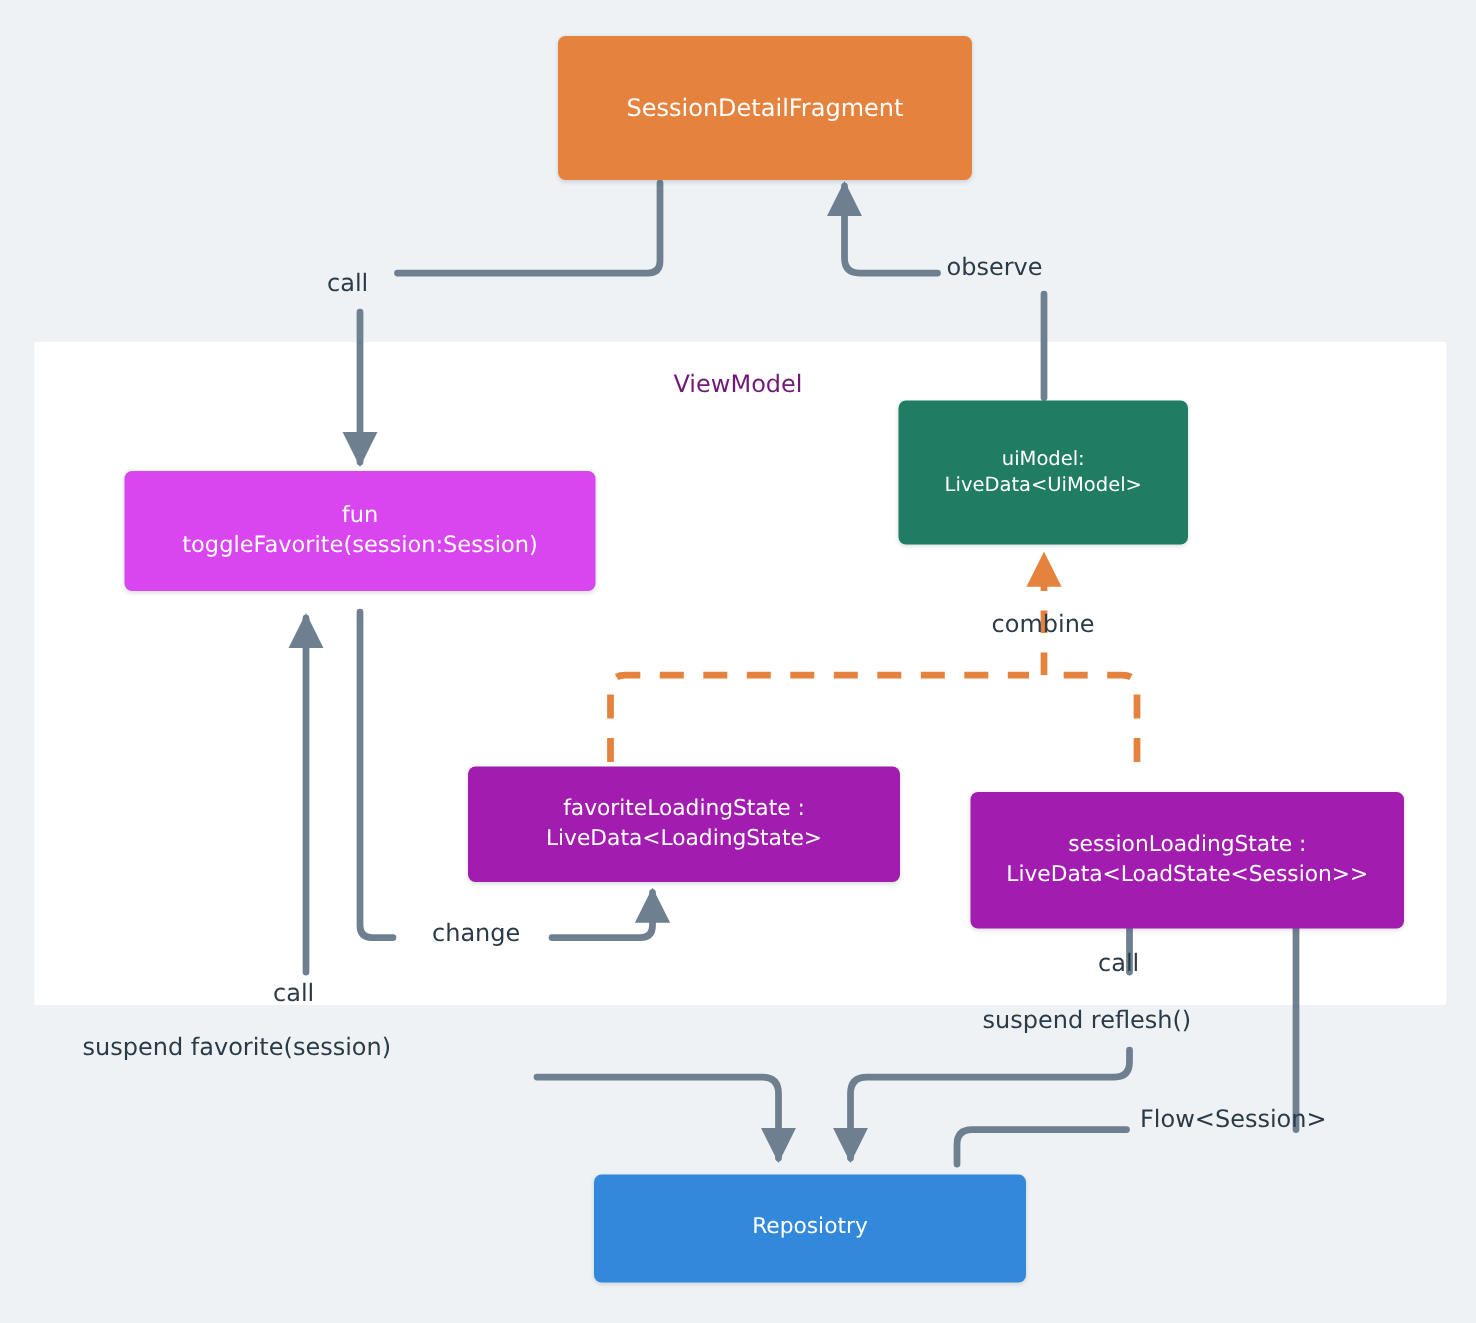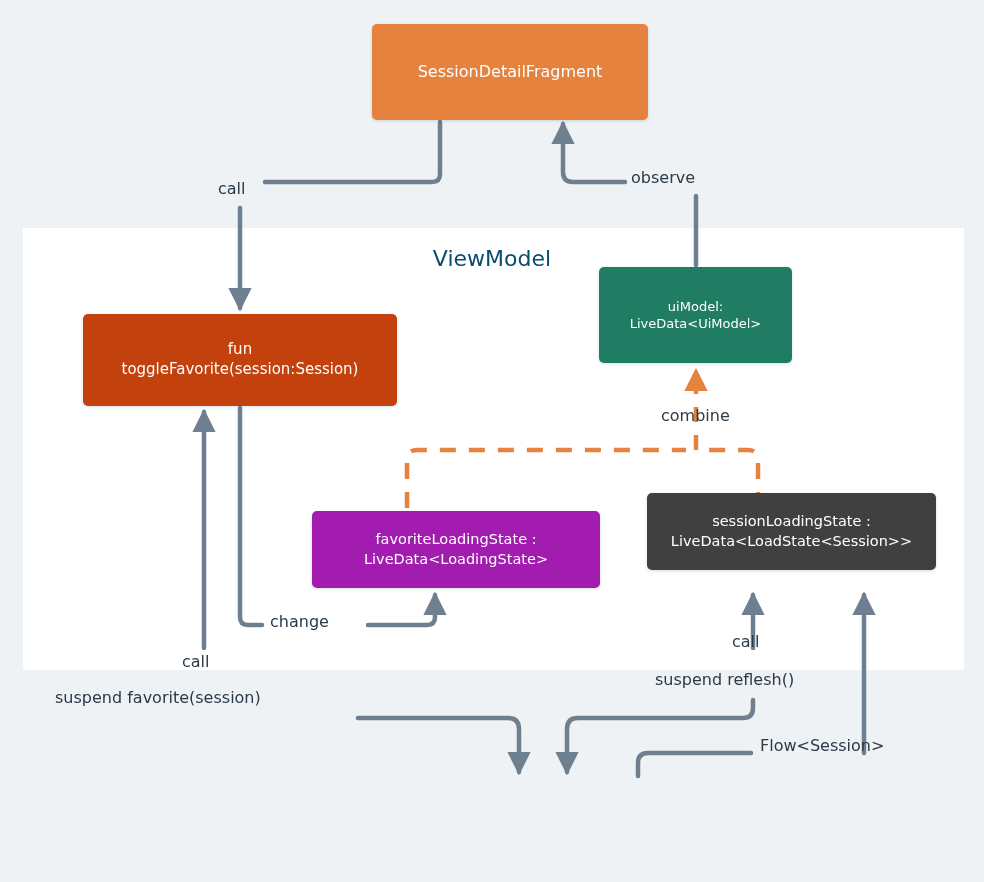--- a/index.html
+++ b/index.html
@@ -46,37 +46,37 @@
     line-height: 1.32;
     box-sizing: border-box;
     padding: 4px 28px;
   }
   .node-fragment {
     left: 372px; top: 24px; width: 276px; height: 96px;
     background: #e5823e;
     font-size: 16px;
   }
   .node-toggle {
-    left: 83px; top: 314px; width: 314px; height: 92px;
-    background: #c2410c;
+    left: 83px; top: 314px; width: 314px; height: 80px;
+    background: #d946ef;
     font-size: 15px;
   }
   .node-uimodel {
     left: 599px; top: 267px; width: 193px; height: 96px;
     background: #207d64;
     font-size: 13px;
   }
   .node-fav {
     left: 312px; top: 511px; width: 288px; height: 77px;
     background: #a21caf;
     font-size: 14.5px;
   }
   .node-session {
-    left: 647px; top: 493px; width: 289px; height: 77px;
-    background: #404040;
+    left: 647px; top: 528px; width: 289px; height: 91px;
+    background: #a21caf;
     font-size: 14.5px;
   }
   .node-repo {
     left: 396px; top: 783px; width: 288px; height: 72px;
     background: #3289db;
     font-size: 14.5px;
   }
   .node span { display: block; }
   .edge-label {
     position: absolute;
@@ -84,22 +84,22 @@
     font-size: 16px;
     white-space: nowrap;
     line-height: 1;
   }
   .edge-label.sm { font-size: 16px; }
   .panel-title {
     position: absolute;
     left: 0; top: 246px;
     width: 984px;
     text-align: center;
-    color: #0c4a6e;
-    font-size: 22px;
+    color: #701a75;
+    font-size: 16px;
   }
 </style>
 </head>
 <body>
 
 <div id="diagram-root">
 
   <div class="vm-panel"></div>
 
   <svg class="layer" viewBox="0 0 984 882" xmlns="http://www.w3.org/2000/svg">
@@ -162,30 +162,33 @@
     </div>
   </div>
 
   <div class="node node-session">
     <div>
       <span>sessionLoadingState :</span>
       <span>LiveData&lt;LoadState&lt;Session&gt;&gt;</span>
     </div>
   </div>
 
+  <div class="node node-repo">
+    <span>Reposiotry</span>
+  </div>
 
   <div class="panel-title">ViewModel</div>
 
   <div class="edge-label" style="left:218px; top:181px;">call</div>
 
   <div class="edge-label" style="left:631px; top:170px;">observe</div>
 
   <div class="edge-label sm" style="left:661px; top:408px;">combine</div>
 
-  <div class="edge-label" style="left:270px; top:614px;">change</div>
+  <div class="edge-label" style="left:288px; top:614px;">change</div>
 
   <div class="edge-label" style="left:182px; top:654px;">call</div>
 
   <div class="edge-label" style="left:55px; top:690px;">suspend favorite(session)</div>
 
   <div class="edge-label" style="left:732px; top:634px;">call</div>
 
   <div class="edge-label" style="left:655px; top:672px;text-align:center;">suspend reflesh()</div>
 
   <div class="edge-label" style="left:760px; top:738px;">Flow&lt;Session&gt;</div>

